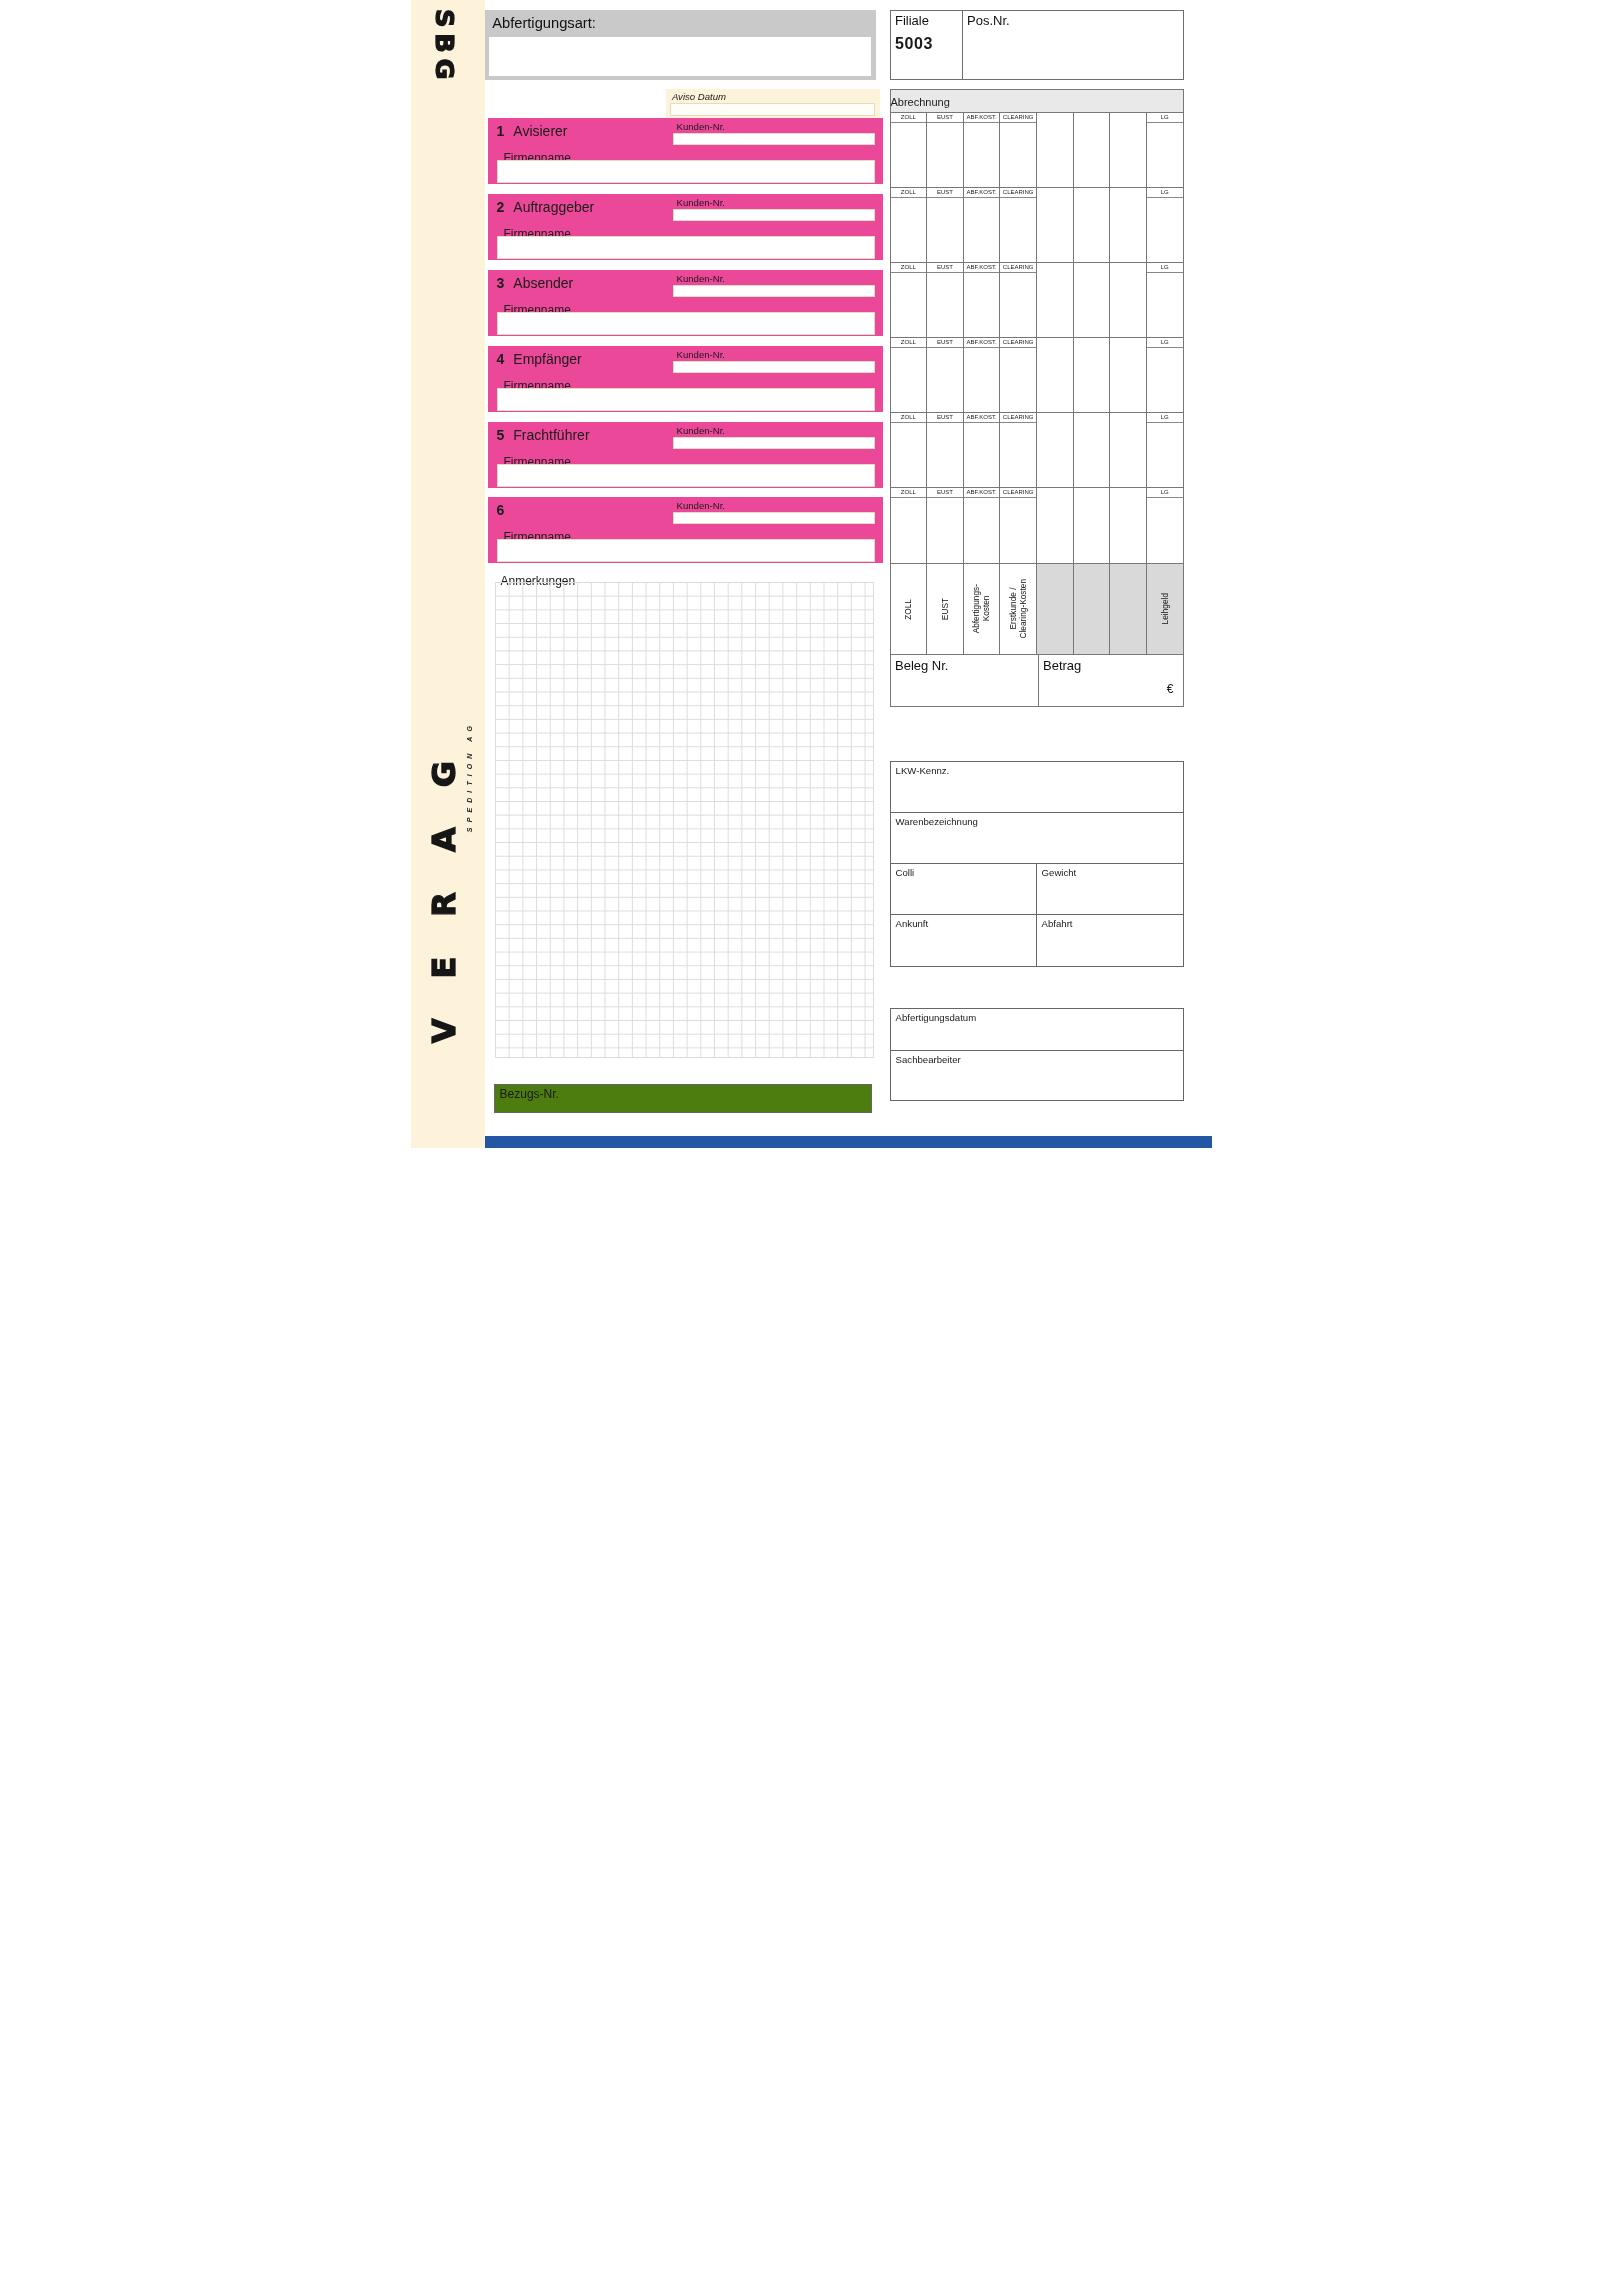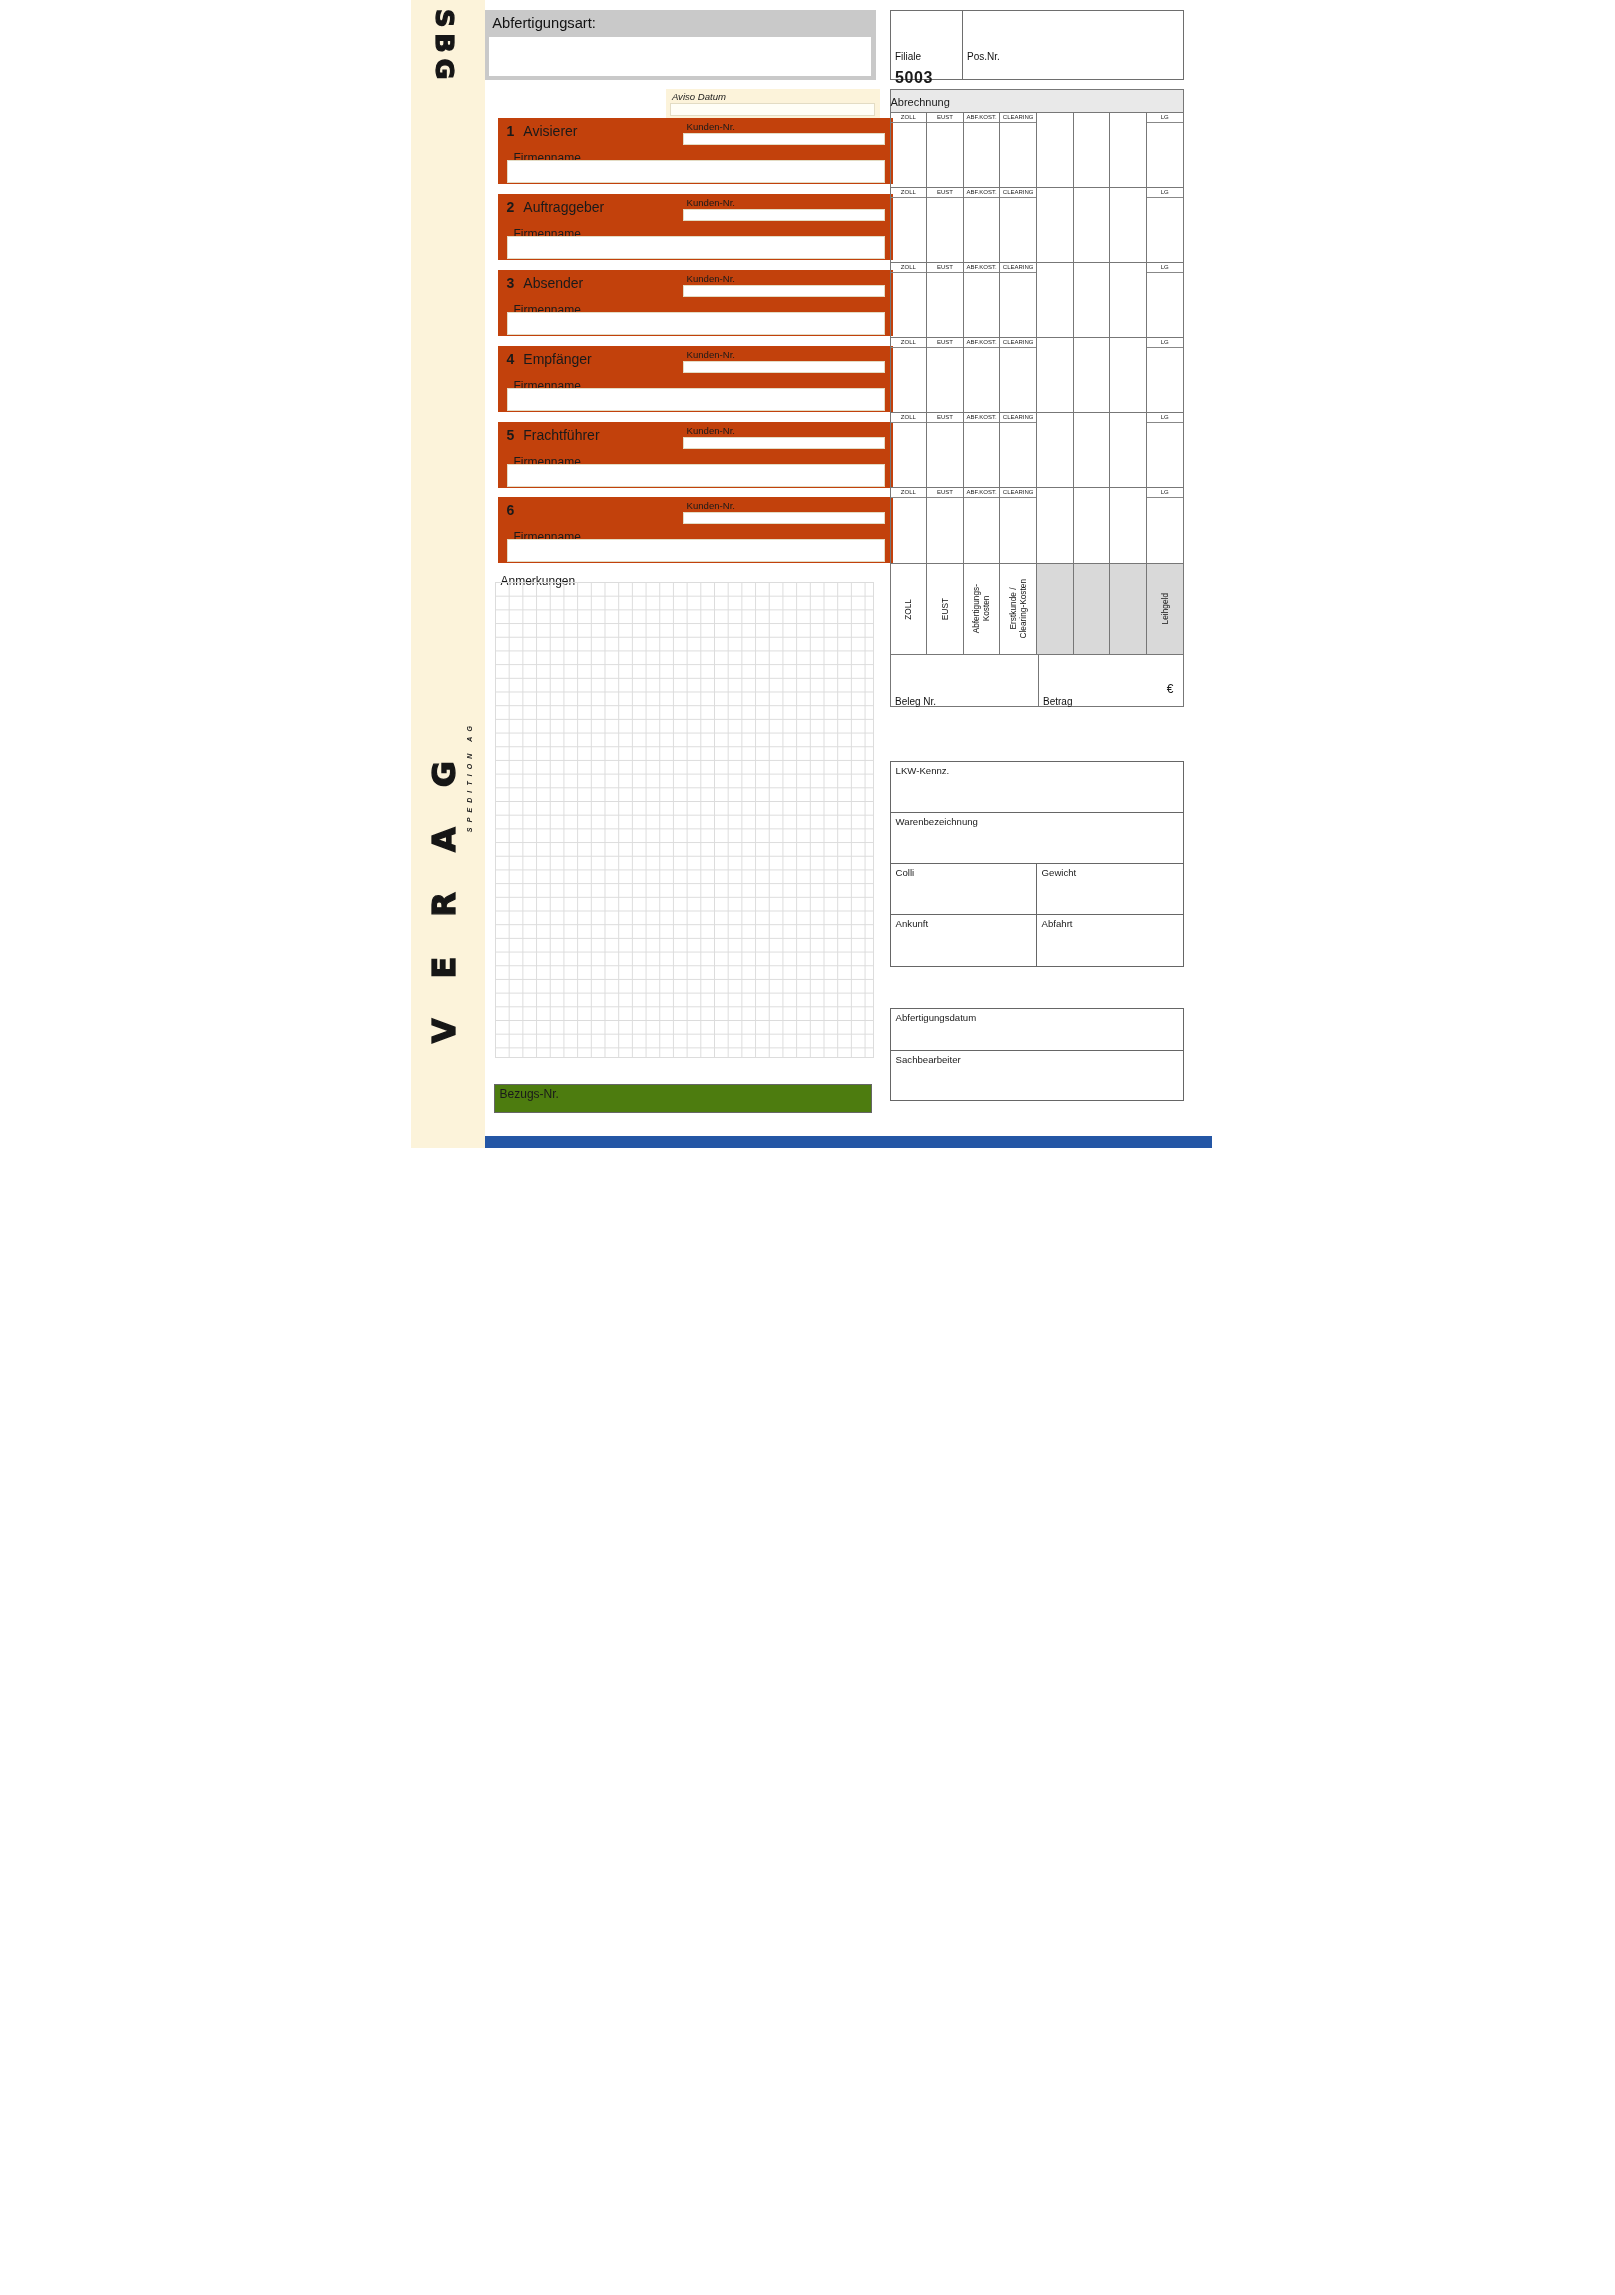--- a/index.html
+++ b/index.html
@@ -18,31 +18,31 @@
   .brand-sped { writing-mode:vertical-rl; transform:rotate(180deg);
                 font-style:italic; font-weight:bold; font-size:7px; letter-spacing:5.1px; color:#222; }
 
   
   .abf-box { position:absolute; left:81px; top:9.6px; width:391px; height:70px; background:#c9c9c9; }
   .abf-label { position:absolute; left:7.7px; top:5.1px; font-size:14.7px; color:#111; }
   .abf-field { position:absolute; left:4.5px; top:27px; width:382px; height:39px; background:#fff; }
 
   .topright { position:absolute; left:486px; top:9.6px; width:294px; height:70px; border:1.3px solid #6e6e6e; background:#fff; display:flex; }
   .filiale { width:72px; border-right:1.3px solid #6e6e6e; }
-  .small-label { font-size:10px; color:#111; padding:2.6px 0 0 4.5px; display:block;margin-top:38px; }
+  .small-label { font-size:13px; color:#111; padding:2.6px 0 0 4.5px; display:block; }
   .filiale-value { font-size:16px; font-weight:bold; padding:6.4px 0 0 4.5px; letter-spacing:0.6px; }
   .posnr { flex:1; }
 
   
   .aviso { position:absolute; left:262px; top:89px; width:214px; height:29px; background:#fcf3da; }
   .aviso-label { position:absolute; left:6.4px; top:1.9px; font-size:9.6px;font-style:italic; }
   .aviso-field { position:absolute; left:4.5px; top:14px; width:205px; height:13.4px; background:#fffef6; border:0.6px solid #e3dcc4; }
 
   
-  .row { position:absolute; left:94px; width:395px; height:66px; background:#c2410c; }
+  .row { position:absolute; left:84px; width:395px; height:66px; background:#ec4899; }
   .row-title { position:absolute; left:9px; top:4.5px; font-size:14px; }
   .row-title .num { font-weight:bold; margin-right:9px; }
   .knr-label { position:absolute; left:189px; top:2.6px; font-size:9.6px; }
   .knr-field { position:absolute; left:185px; top:14.7px; width:202px; height:12.8px; background:#fff; border:0.6px solid #e3dcc4; }
   .firma-label { position:absolute; left:16px; top:33px; font-size:12px; }
   .firma-field { position:absolute; left:9px; top:42px; width:378px; height:23px; background:#fff; border:0.6px solid #e3dcc4; }
 
   
   .ab-table { position:absolute; left:486px; top:89px; width:294px; }
   .ab-header { height:24px; line-height:24px; font-size:11px; background:#e9e9e9; border:0.6px solid #777; }

